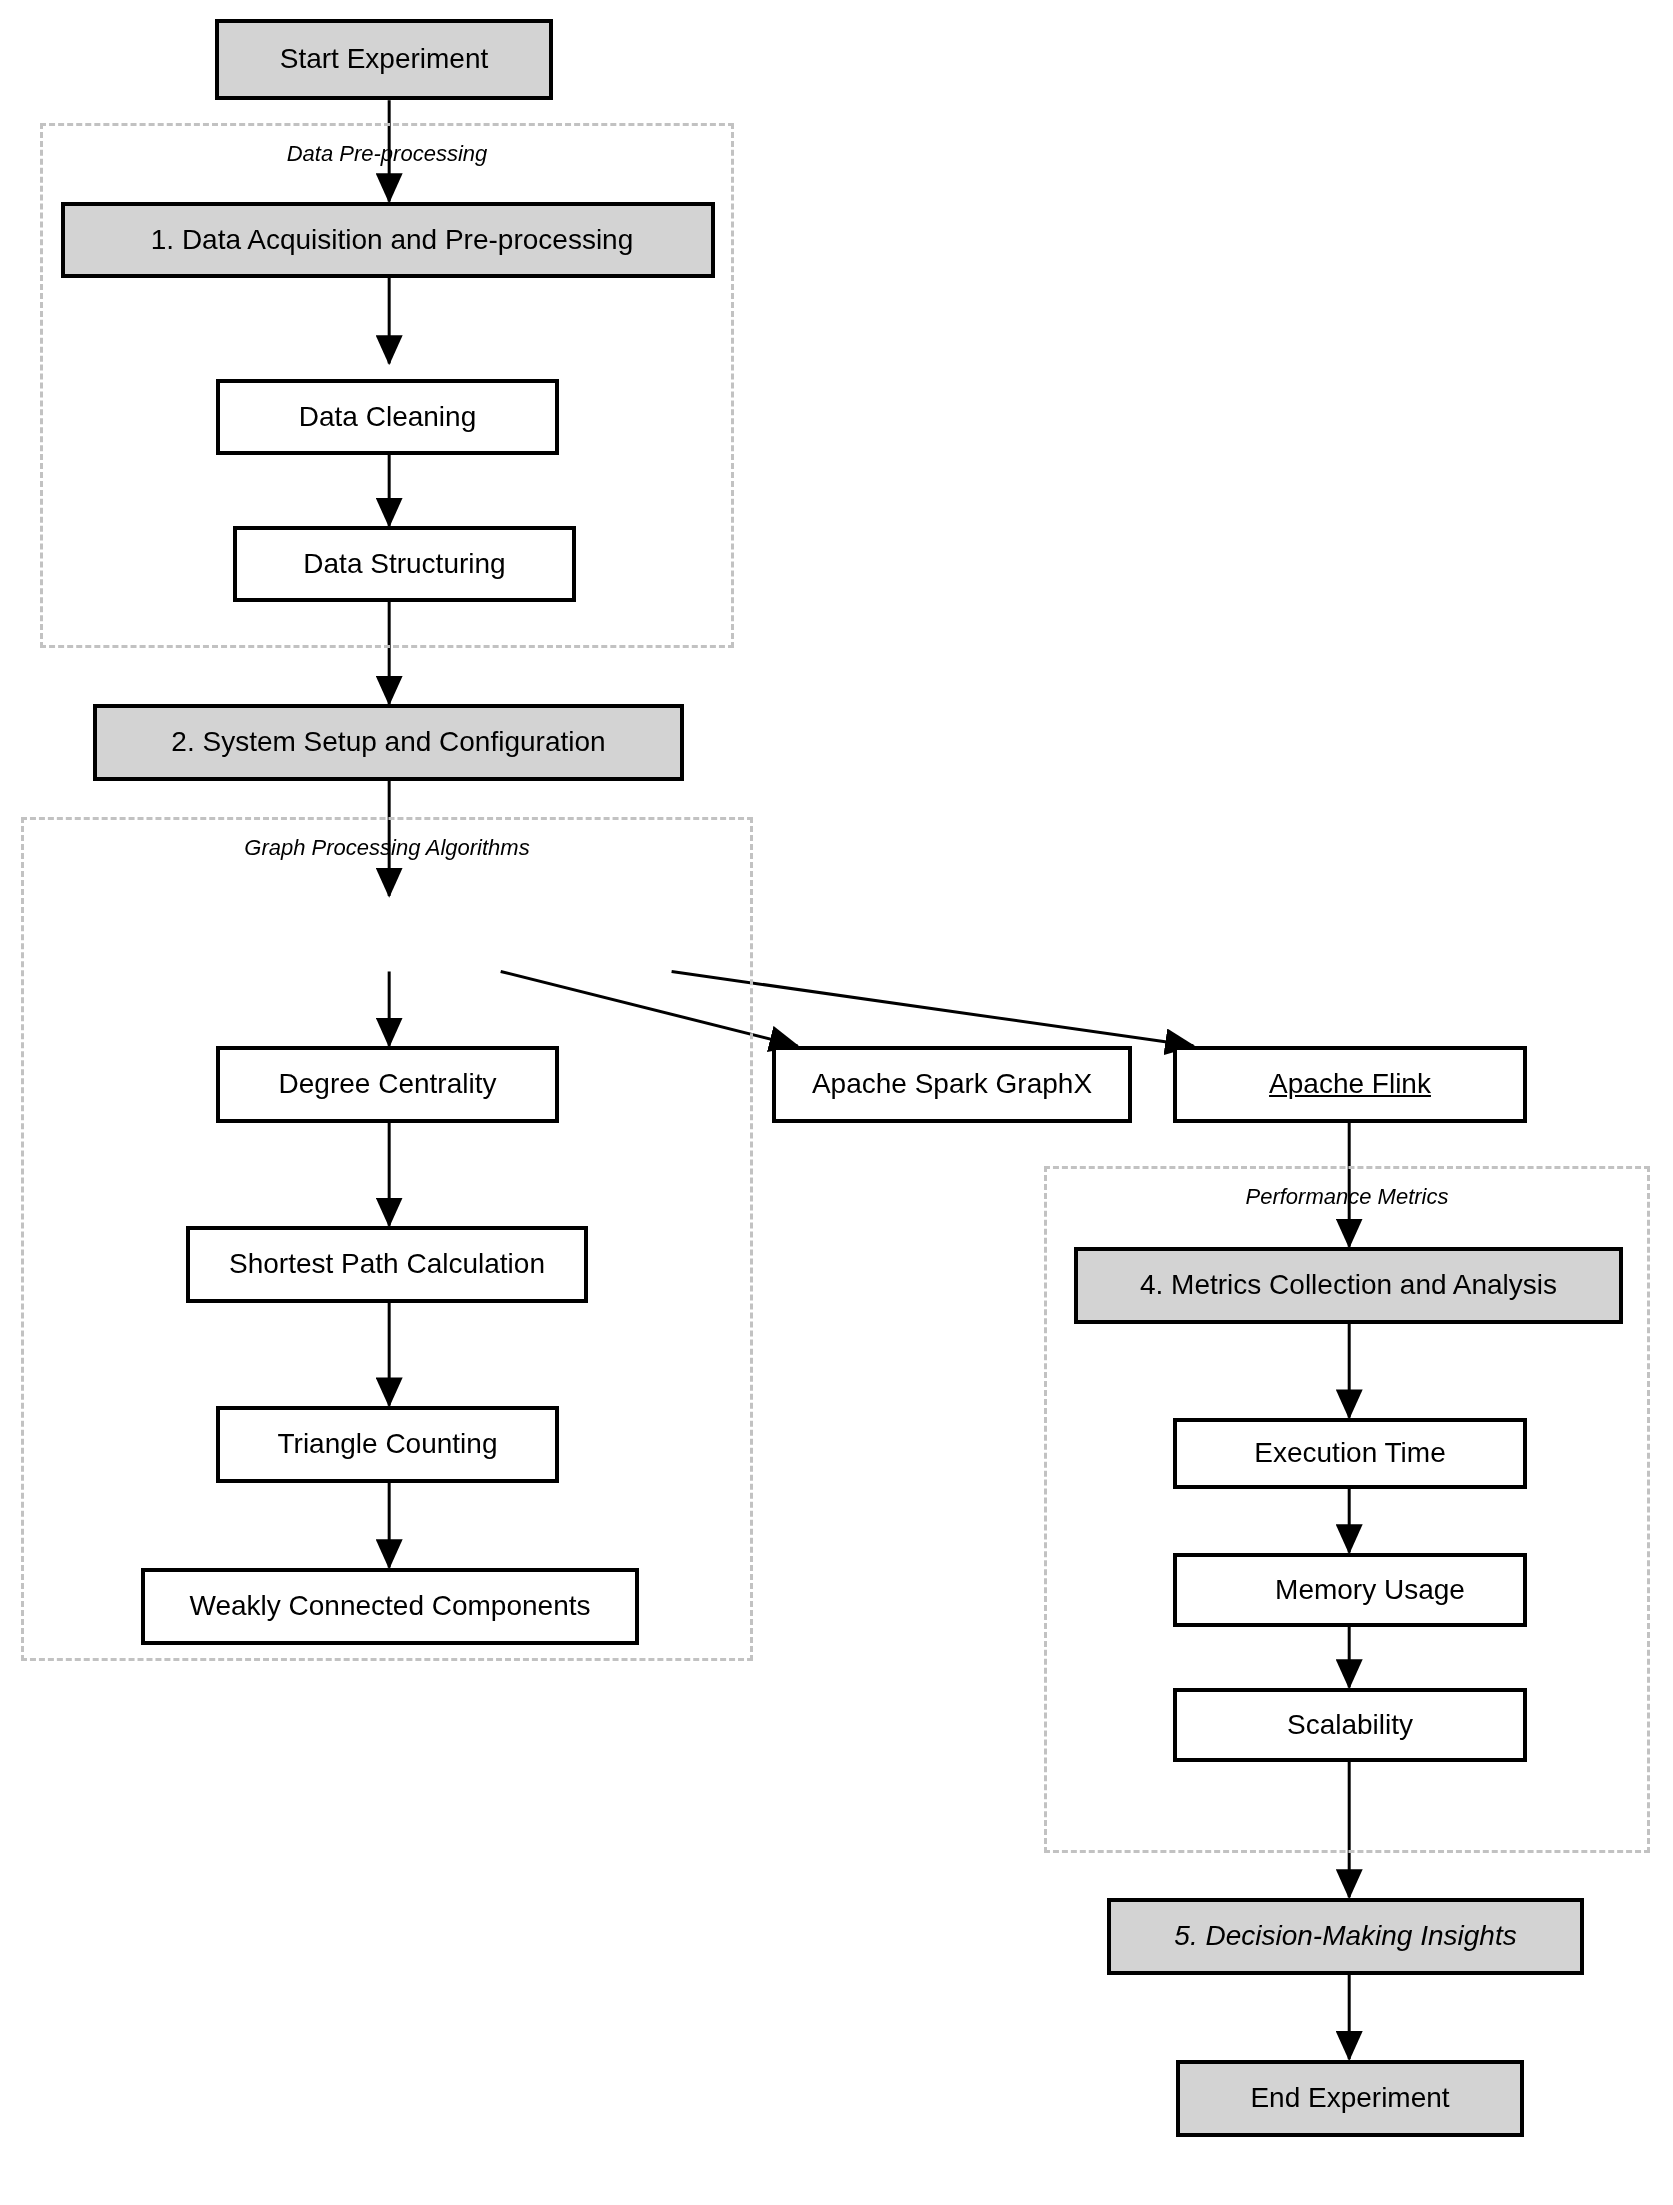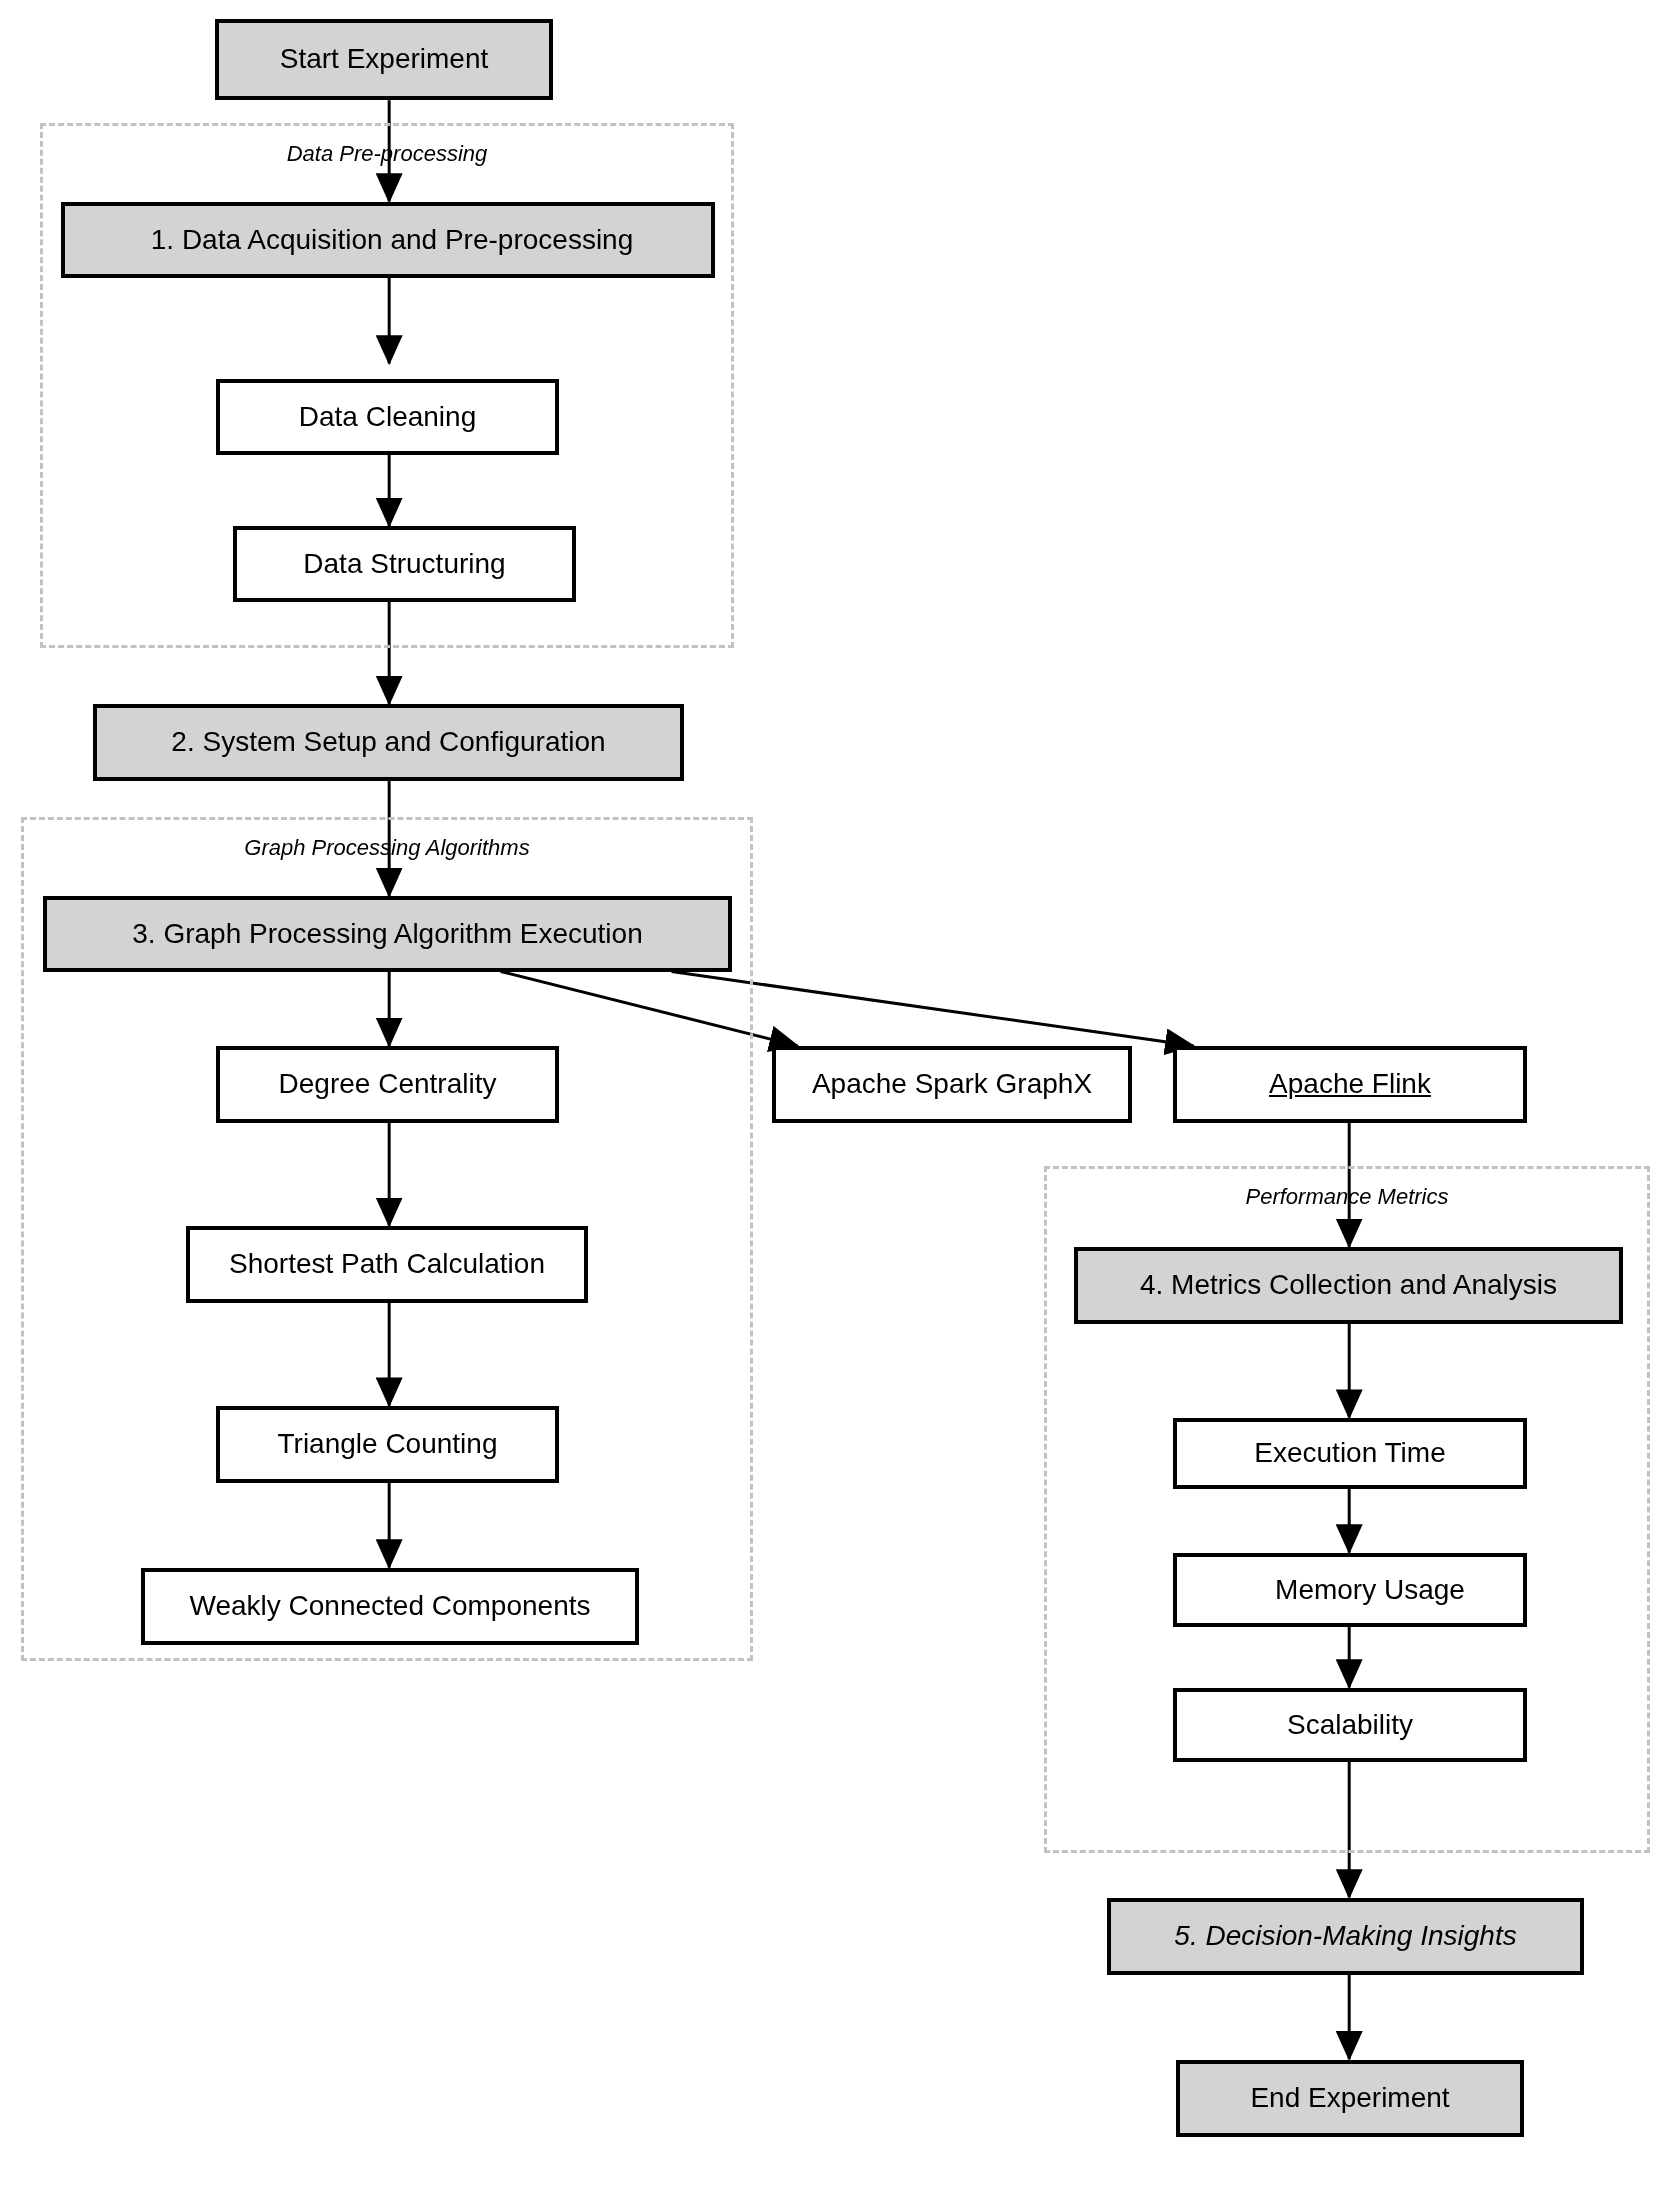--- a/index.html
+++ b/index.html
@@ -99,21 +99,20 @@
   <div class="node filled" style="left:215px; top:19px; width:338px; height:81px;">Start Experiment</div>
 
   <div class="node filled" style="left:61px; top:202px; width:654px; height:76px;padding-left:8px;">1. Data Acquisition and Pre-processing</div>
 
   <div class="node" style="left:216px; top:379px; width:343px; height:76px;">Data Cleaning</div>
 
   <div class="node" style="left:216px; top:526px; width:343px; height:76px;margin-left:17px;">Data Structuring</div>
 
   <div class="node filled" style="left:93px; top:704px; width:591px; height:77px;">2. System Setup and Configuration</div>
 
-  <div class="node filled" style="left:43px; top:896px; width:689px; height:76px;">3. Graph Processing Algorithm Execution</div>
 
   <div class="node" style="left:216px; top:1046px; width:343px; height:77px;">Degree Centrality</div>
 
   <div class="node" style="left:772px; top:1046px; width:360px; height:77px;">Apache Spark GraphX</div>
 
   <div class="node" style="left:1173px; top:1046px; width:354px; height:77px;text-decoration:underline;">Apache Flink</div>
 
   <div class="node" style="left:186px; top:1226px; width:402px; height:77px;">Shortest Path Calculation</div>
 
   <div class="node" style="left:216px; top:1406px; width:343px; height:77px;">Triangle Counting</div>

